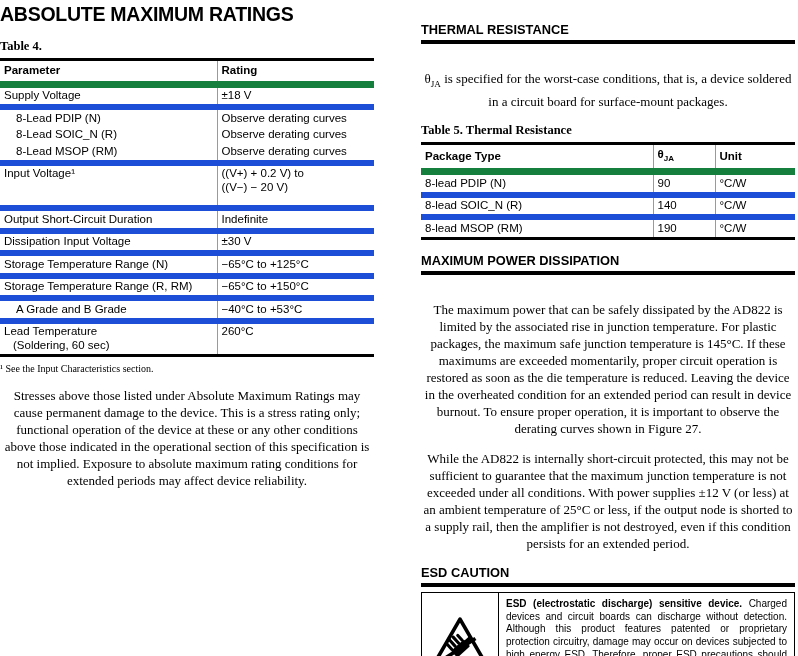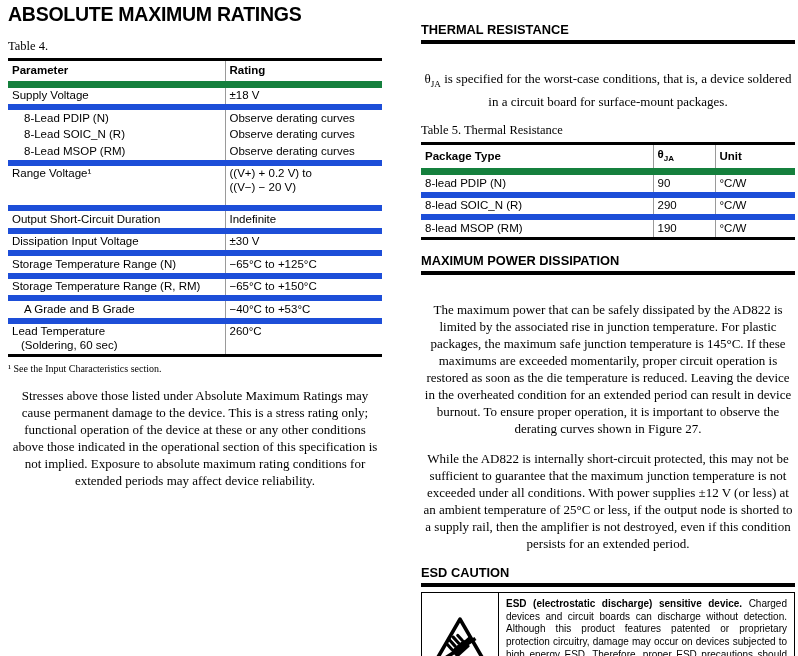--- a/index.html
+++ b/index.html
@@ -1,29 +1,29 @@
 <!DOCTYPE html>
 <html><head>
 <meta charset="utf-8">
 <style>
   html,body{margin:0;padding:0;background:#ffffff;}
   body{width:798px;height:656px;font-family:"Liberation Serif",serif;color:#000;}
   .page{position:relative;width:798px;height:656px;background:#fff;overflow:hidden;}
   .col{position:absolute;top:0;}
-  .col-left{left:8px;width:374px;top:2px;}
+  .col-left{left:0;width:374px;top:2px;}
   .col-right{left:421px;width:374px;top:22px;}
 
   h1.title{font-family:"Liberation Sans",sans-serif;font-size:21px;font-weight:700;margin:0 0 13px 0;}
   h1.title .tt{display:inline-block;transform:scaleX(0.93);transform-origin:0 50%;letter-spacing:-0.3px;white-space:nowrap;}
 
   .h2{font-family:"Liberation Sans",sans-serif;font-size:13.5px;font-weight:700;border-bottom:4px solid #000;padding-bottom:3px;margin:0 0 26px 0;}
   .h2.tight{margin-bottom:5px;}
   .h2 .tt{display:inline-block;transform:scaleX(0.95);transform-origin:0 50%;white-space:nowrap;}
 
-  .tcaption{font-weight:400;font-size:12.5px;margin:8px 0 4px 0;}
+  .tcaption{font-weight:700;font-size:12.5px;margin:8px 0 4px 0;}
   .body{font-size:13px;line-height:17px;margin:0 0 13px 0;text-align:center;}
 
   table.dtable{width:100%;border-collapse:collapse;font-family:"Liberation Sans",sans-serif;font-size:11.5px;line-height:13.5px;border-top:3px solid #000;border-bottom:3px solid #000;margin:0 0 6px 0;table-layout:fixed;}
   table.t5{margin-bottom:13px;}
   .dtable th{font-weight:700;text-align:left;padding:3px 4px;border-bottom:7px solid #15803d;}
   .dtable td{vertical-align:top;padding:1.5px 4px;}
   .dtable tr.hl td{border-bottom:6px solid #1d4ed8;}
   .vline{border-left:1px solid #9a9a9a;}
   .sub{padding-left:16px !important;}
   .sub2{padding-left:9px;}
@@ -73,21 +73,21 @@
         </tr>
         <tr>
           <td class="sub">8-Lead SOIC_N (R)</td>
           <td class="vline">Observe derating curves</td>
         </tr>
         <tr class="hl">
           <td class="sub">8-Lead MSOP (RM)</td>
           <td class="vline">Observe derating curves</td>
         </tr>
         <tr class="hl">
-          <td class="padb">Range Voltage¹</td>
+          <td class="padb">Input Voltage¹</td>
           <td class="vline padb">
             <div>((V+) + 0.2 V) to</div>
             <div>((V−) − 20 V)</div>
           </td>
         </tr>
         <tr class="hl">
           <td>Output Short-Circuit Duration</td>
           <td class="vline">Indefinite</td>
         </tr>
         <tr class="hl">
@@ -143,21 +143,21 @@
         </tr>
       </thead>
       <tbody>
         <tr class="hl">
           <td>8-lead PDIP (N)</td>
           <td class="vline">90</td>
           <td class="vline">°C/W</td>
         </tr>
         <tr class="hl">
           <td>8-lead SOIC_N (R)</td>
-          <td class="vline">290</td>
+          <td class="vline">140</td>
           <td class="vline">°C/W</td>
         </tr>
         <tr>
           <td>8-lead MSOP (RM)</td>
           <td class="vline">190</td>
           <td class="vline">°C/W</td>
         </tr>
       </tbody>
     </table>
 

